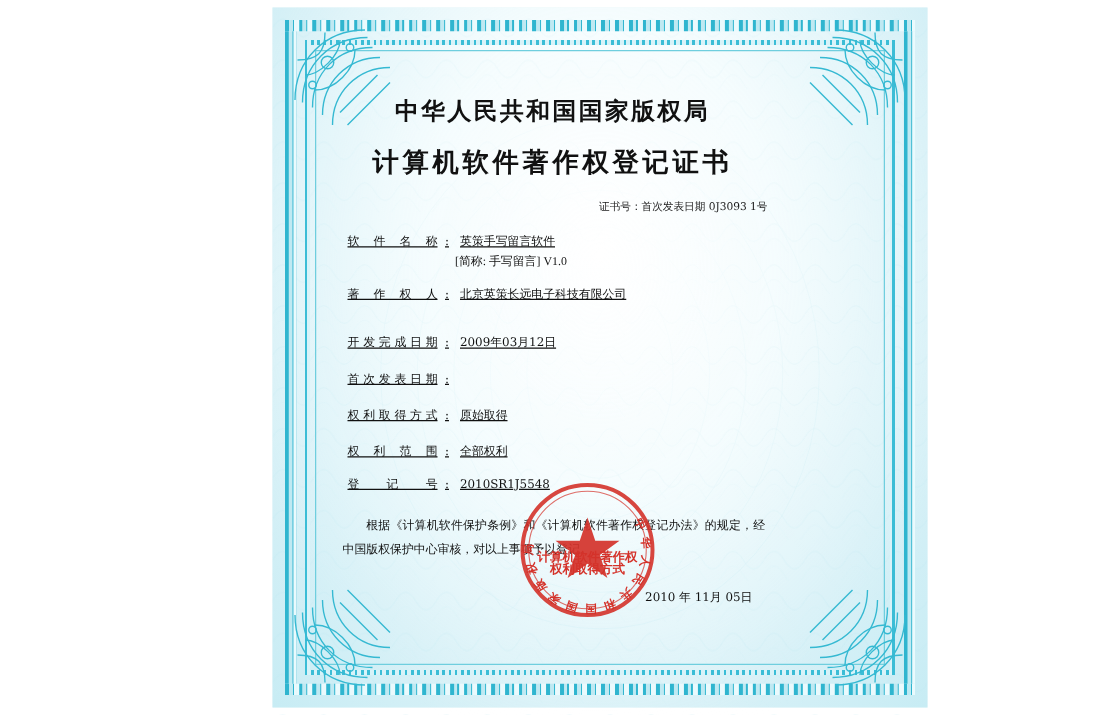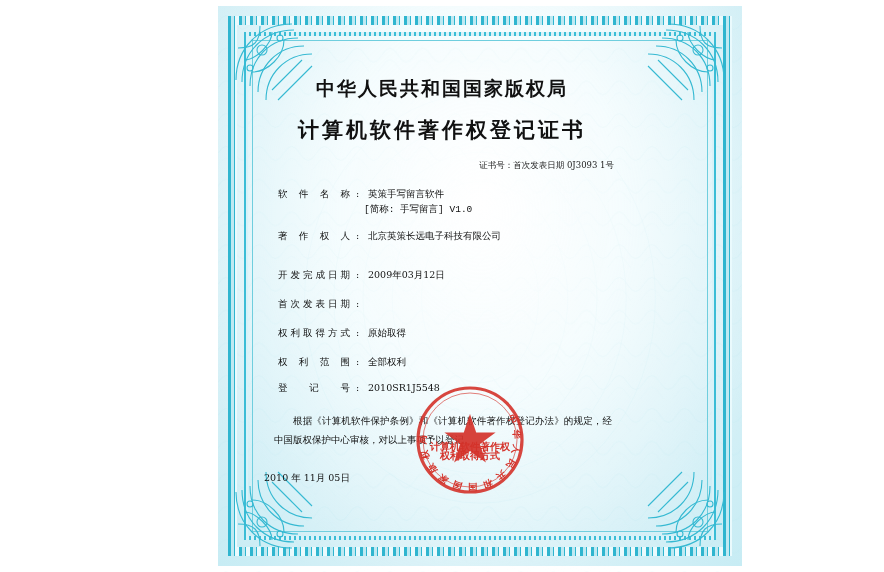--- a/index.html
+++ b/index.html
@@ -116,20 +116,21 @@
     margin-top: 14px;
     font-family: "DejaVu Serif", "Liberation Serif", serif;
     color: #111;
   }
   .frow {
     display: flex;
     align-items: flex-start;
     font-size: 9.5px;
     line-height: 15px;
     margin-bottom: 11px;
+    text-decoration: underline;
   }
   .frow.tight { margin-bottom: 2px; }
   .flabel {
     width: 92px;
     flex: 0 0 92px;
     text-align: justify;
     text-align-last: justify;
     padding-left: 14px;
     padding-right: 6px;
     box-sizing: border-box;
@@ -138,21 +139,21 @@
   .fcolon { flex: 0 0 8px; }
   .fvalue {
     flex: 1 1 auto;
     padding-left: 4px;
     white-space: pre-line;
   }
   .subvalue {
     margin-left: 100px;
     font-size: 9.5px;
     line-height: 14px;
-    font-family: Liberation Mono, monospace;
+    font-family: Liberation Serif, serif;
     color: #111;
   }
 
   #statement {
     margin-top: 16px;
     font-size: 9.5px;
     line-height: 19px;
     color: #111;
     font-family: "DejaVu Serif", "Liberation Serif", serif;
     text-indent: 19px;
@@ -179,20 +180,21 @@
     line-height: 9px;
     font-family: "DejaVu Serif", "Liberation Serif", serif;
     font-weight: bold;
   }
 
   #issue-date {
     position: absolute;
     left: 0;
     top: 420px;
     width: 356px;
+    text-align: right;
     padding-right: 18px;
     box-sizing: border-box;
     font-size: 9.5px;
     color: #111;
     font-family: "DejaVu Serif", "Liberation Serif", serif;
   }
 </style>
 </head>
 <body>
 

